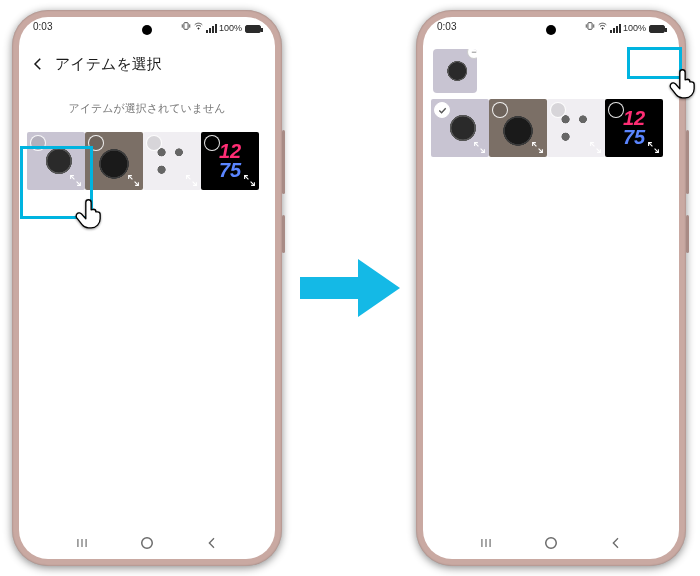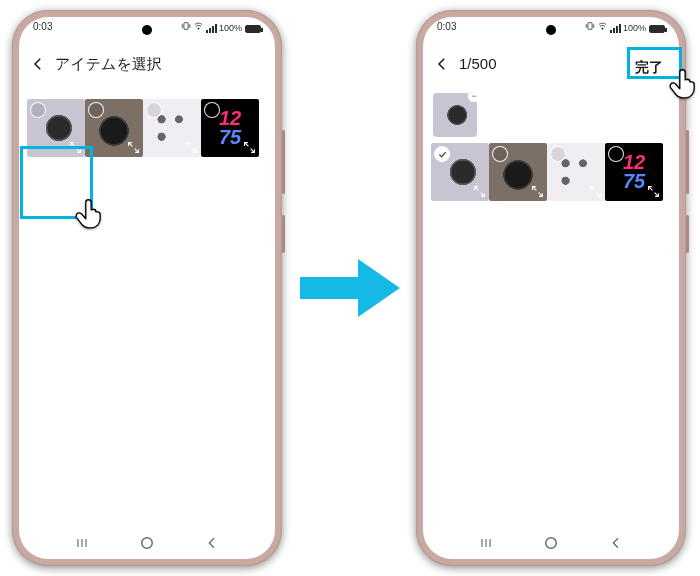--- a/index.html
+++ b/index.html
@@ -188,20 +188,21 @@
 
       <div class="app-header">
         <span class="back-chevron">
           <svg viewBox="0 0 24 24" fill="none" stroke-width="2">
               <polyline points="15 5 8 12 15 19"></polyline>
             </svg>
         </span>
         <span class="header-title">アイテムを選択</span>
       </div>
 
+      <div class="sub-text">アイテムが選択されていません</div>
 
       <div class="thumb-row">
         <div class="thumb watch1">
           <span class="sel-ring"></span>
           <span class="expand-icon">
             <svg viewBox="0 0 24 24" fill="none">
                 <polyline points="9 3 3 3 3 9"></polyline>
                 <polyline points="15 21 21 21 21 15"></polyline>
                 <line x1="3" y1="3" x2="10" y2="10"></line>
                 <line x1="21" y1="21" x2="14" y2="14"></line>
@@ -295,29 +296,20 @@
               <i></i>
               <i></i>
             </span>
           <span>100%</span>
           <span class="batt">
               <i></i>
             </span>
         </div>
       </div>
 
-      <div class="app-header">
-        <span class="back-chevron">
-          <svg viewBox="0 0 24 24" fill="none" stroke-width="2">
-              <polyline points="15 5 8 12 15 19"></polyline>
-            </svg>
-        </span>
-        <span class="header-title">1/500</span>
-        <span class="done-button">完了</span>
-      </div>
 
       <div class="preview-strip">
         <div class="preview-thumb watch1">
           <span style="position:absolute;top:-4px;right:-4px;width:14px;height:14px;background:#fff;border-radius:50%;display:flex;align-items:center;justify-content:center;font-size:10px;color:#555;border:1px solid #ccc">－</span>
         </div>
       </div>
 
       <div class="thumb-row">
         <div class="thumb watch1">
           <span class="sel-ring checked">

